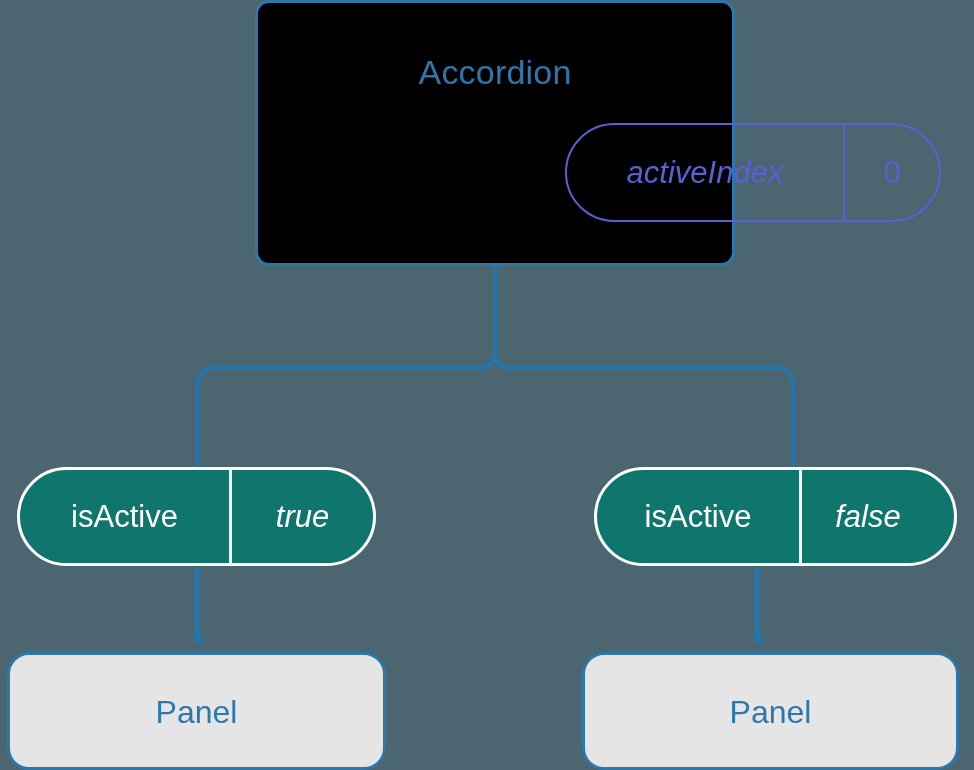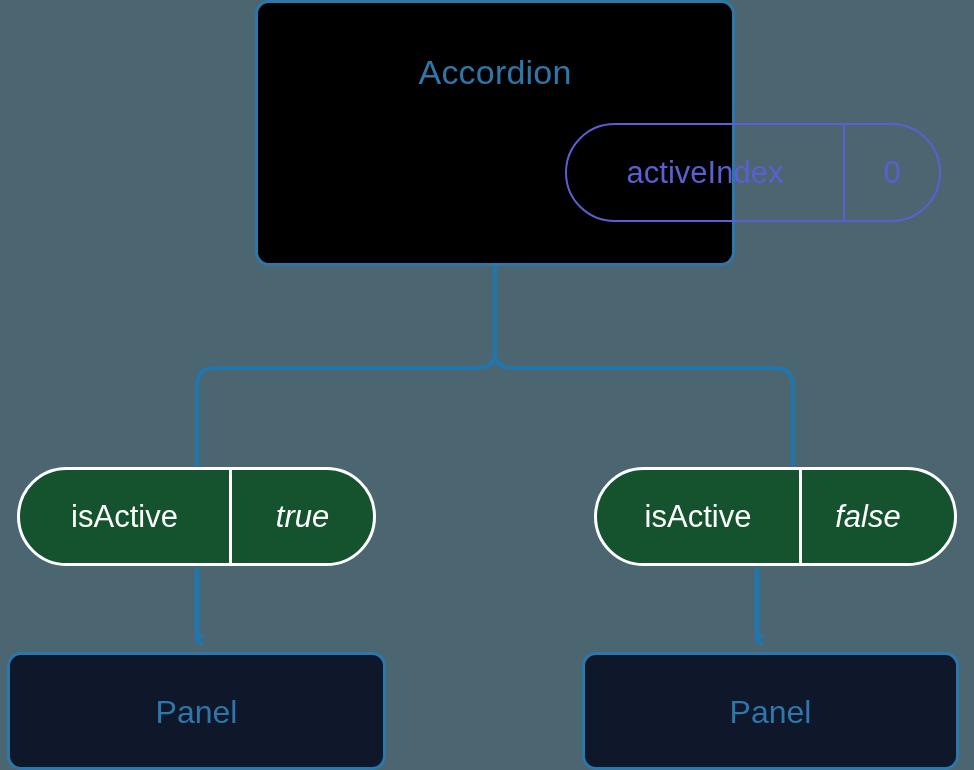--- a/index.html
+++ b/index.html
@@ -88,26 +88,26 @@
     color: #5b5fd4;
     font-size: 31px;
   }
 
   #accordion-pill {
     left: 307px;
     top: 120px;
     width: 376px;
     height: 99px;
   }
-  #accordion-pill .pill-key { width: 281px; }
+  #accordion-pill .pill-key { width: 281px; font-style: italic; }
   #accordion-pill .pill-val { width: 95px; }
 
   
   .pill-filled {
-    background: #14532d;
+    background: #0f766e;
     border: 3px solid #ffffff;
   }
   .pill-filled .pill-key {
     color: #ffffff;
     font-size: 31px;
     border-right: 3px solid #ffffff;
   }
   .pill-filled .pill-val {
     color: #ffffff;
     font-size: 31px;
@@ -128,23 +128,23 @@
     top: 467px;
     width: 363px;
     height: 99px;
   }
   #pill-right .pill-key { width: 205px; }
   #pill-right .pill-val { width: 120px; padding-left: 12px; }
 
   
   .panel-card {
     position: absolute;
-    background: #0f172a;
+    background: #e5e5e5;
     border: 3px solid #2e77ab;
-    border-radius: 14px;
+    border-radius: 22px;
     box-sizing: border-box;
   }
   #panel-left {
     left: 7px;
     top: 652px;
     width: 379px;
     height: 118px;
   }
   #panel-right {
     left: 582px;

